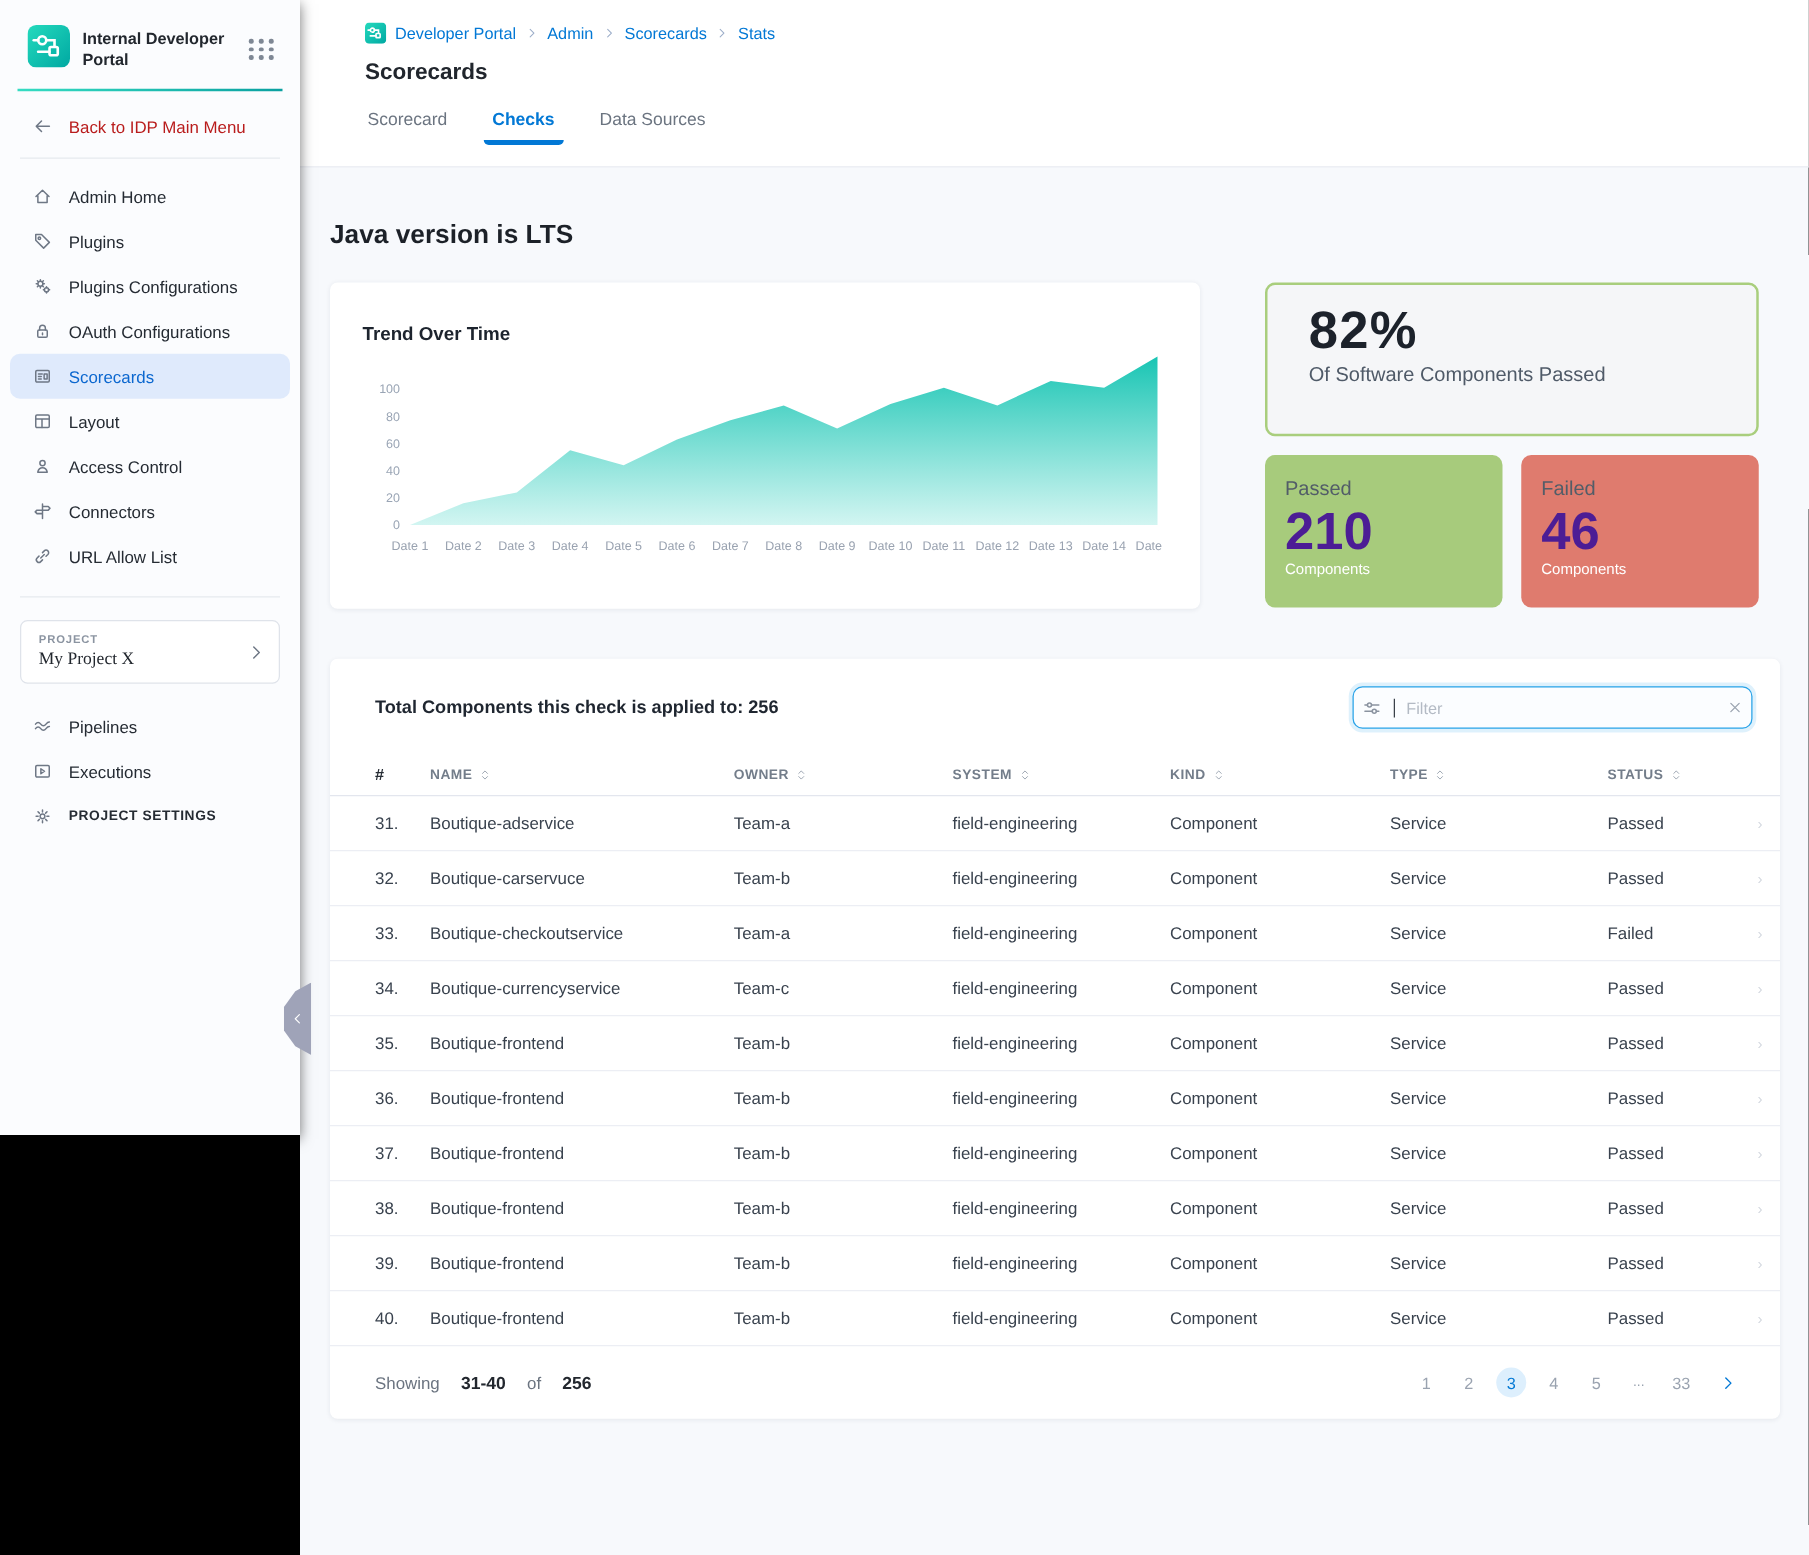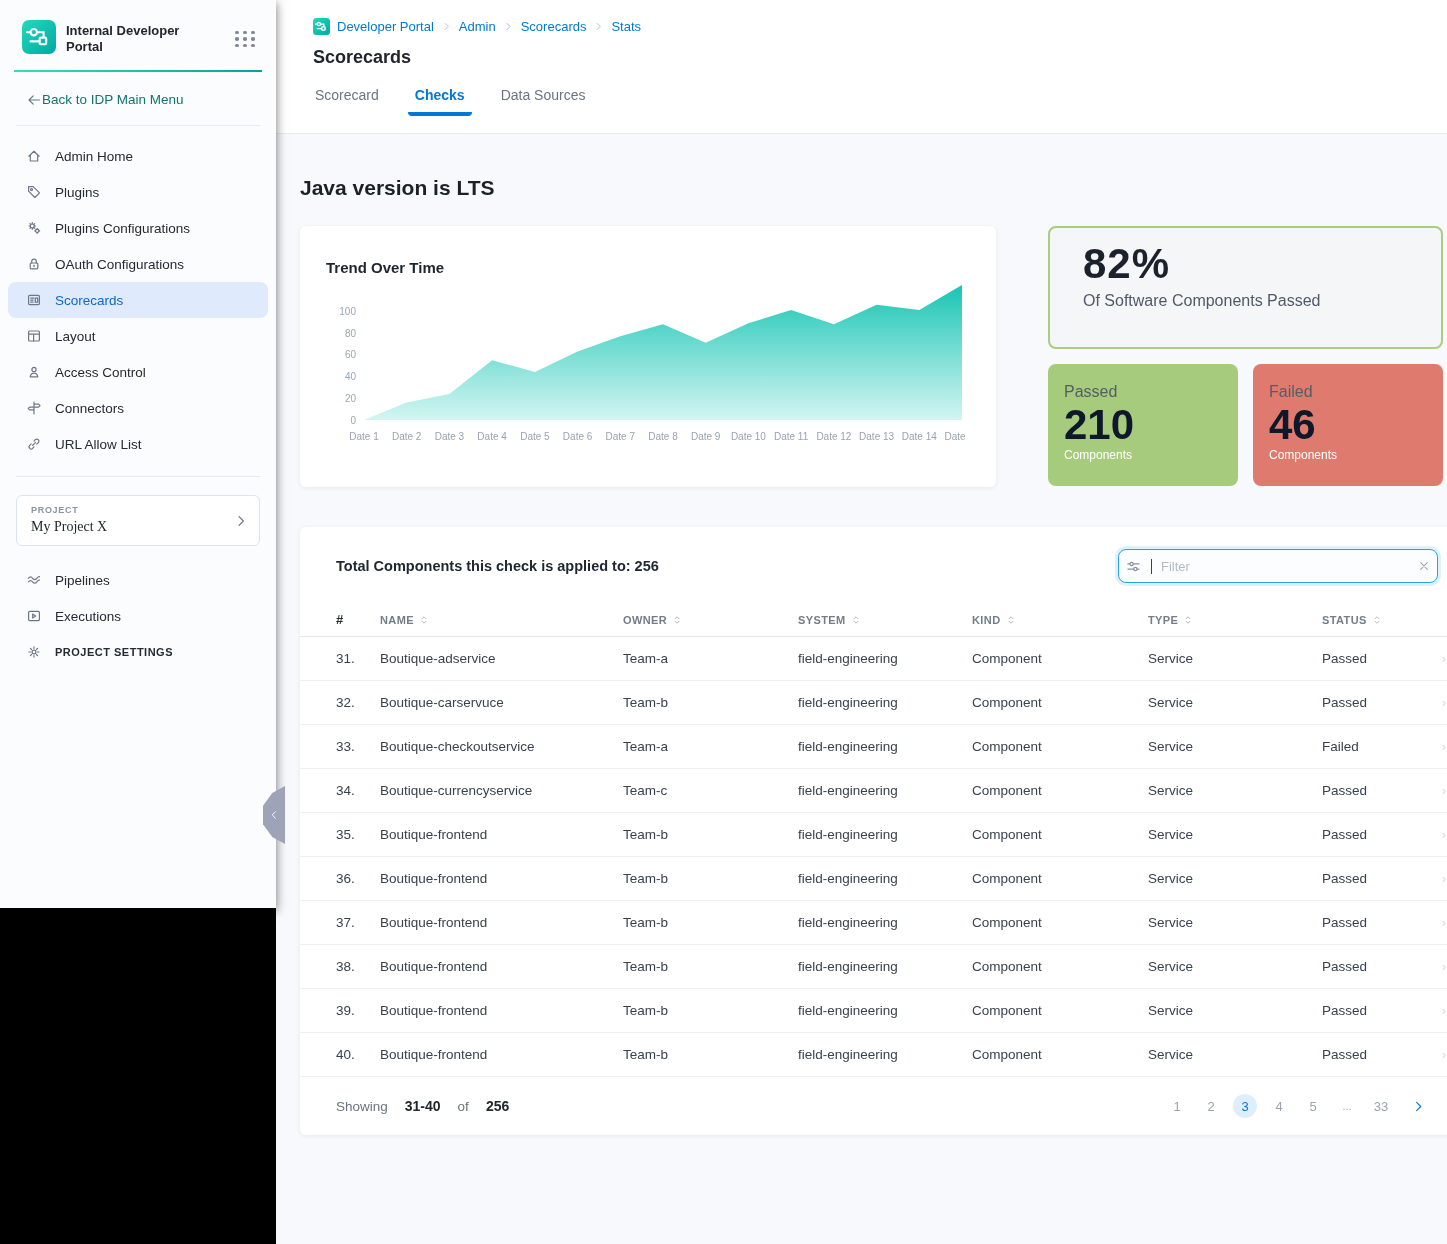--- a/index.html
+++ b/index.html
@@ -1,29 +1,29 @@
 <!DOCTYPE html>
 <html><head>
 <meta charset="utf-8">
 <style>
   * { box-sizing: border-box; margin: 0; padding: 0; }
   html,body { background:#000; }
   body { font-family: "Liberation Sans","DejaVu Sans",sans-serif; }
   .app { width:1447px; height:1244px; display:flex; overflow:hidden; position:relative; }
 
   
-  .leftcol { width:276px; flex-shrink:0; background:#000; position:relative; }
+  .leftcol { width:240px; flex-shrink:0; background:#000; position:relative; }
   .sidebar { height:908px; background:#fbfcfe; display:flex; flex-direction:column; position:relative; box-shadow:0 3px 10px rgba(0,0,0,.55); }
   .side-top { padding:14px 14px 0 14px; }
   .logo-row { display:flex; align-items:center; gap:10px; padding:6px 6px 12px 8px; }
   .logo-title { font-size:13px; font-weight:700; color:#22272e; line-height:1.25; width:128px; }
   .dots { display:grid; grid-template-columns:repeat(3,5px); gap:3px; margin-left:auto; cursor:pointer; }
   .dots i { width:3.5px; height:3.5px; border-radius:50%; background:#7e8794; }
   .teal-line { height:2px; margin:0 14px; background:linear-gradient(90deg,#35dcc2,#0aa0a0); }
-  .back-item { display:flex; padding:20px 24px 17px 26px; font-size:13.5px; color:#0f766e; cursor:pointer; }
+  .back-item { display:flex; align-items:center; gap:13px; padding:20px 24px 17px 26px; font-size:13.5px; color:#b91c1c; cursor:pointer; }
   .side-div { height:1px; background:#e6e9ee; margin:0 16px; }
   .nav { padding:12px 8px 0 8px; }
   .nav-item { display:flex; align-items:center; gap:13px; height:36px; padding:0 18px; border-radius:8px; font-size:13.5px; color:#252b33; cursor:pointer; }
   .nav-item.active { background:#dfeafc; color:#0b67cf; }
   .nav-item.caps span.lbl { font-size:11px; font-weight:700; letter-spacing:.5px; }
   .ic { width:16px; height:16px; color:#6e7785; flex-shrink:0; }
   .project-card { margin:18px 16px 0 16px; background:#fff; border:1px solid #dfe3ea; border-radius:6px; padding:9px 12px 10px 14px; position:relative; cursor:pointer; }
   .project-label { font-size:9px; font-weight:700; letter-spacing:.7px; color:#8b94a1; }
   .project-name { font-size:14px; color:#22272e; margin-top:4px;font-family:Liberation Serif, serif; }
   .project-card .chev { position:absolute; right:10px; top:50%; transform:translateY(-50%); }
@@ -33,21 +33,21 @@
   .user-row { display:flex; align-items:center; gap:14px; padding:14px 24px 22px 26px; }
   .avatar { width:30px; height:30px; border-radius:50%; border:1px solid #cfd4dc;
     background: radial-gradient(circle at 50% 36%, #ecd9c6 0 24%, #bb9f88 36%, #6b5a4f 52%, #30353f 66%, #20252e 100%); }
   .user-name { font-size:13.5px; color:#22272e; }
   .collapse-handle { position:absolute; right:-9px; top:786px; width:22px; height:58px; background:#9fa3b8;
     clip-path:polygon(100% 0,100% 100%,42% 88%,0 66%,0 34%,42% 12%); display:flex; align-items:center; justify-content:center; cursor:pointer; z-index:5; }
   .collapse-handle .ic { color:#fff; width:12px; height:12px; }
 
   
   .main { flex:1; background:#f7f9fc; display:flex; flex-direction:column; }
-  .header { background:#fff; height:134px; padding:18px 0 0 37px; border-bottom:1px solid #e7eaf1; flex-shrink:0; }
+  .header { background:#fff; height:134px; padding:18px 0 0 52px; border-bottom:1px solid #e7eaf1; flex-shrink:0; }
   .breadcrumb { display:flex; align-items:center; gap:7px; font-size:13px; }
   .crumb { color:#0278d5; cursor:pointer; }
   .crumb-sep .ic { width:11px; height:11px; color:#9badc9; display:block; }
   .page-title { font-size:18px; font-weight:700; color:#21262d; margin-top:12px; }
   .tabs { display:flex; gap:36px; margin-top:19px; padding-left:2px; }
   .tab { font-size:14px; color:#6b7480; padding-bottom:13px; position:relative; cursor:pointer; }
   .tab.active { color:#0278d5; font-weight:700; }
   .tab.active::after { content:""; position:absolute; left:-7px; right:-7px; bottom:0; height:4px; background:#0278d5; border-radius:0 0 7px 7px; }
 
   .content { padding:0 0 0 24px; flex:1; }
@@ -60,21 +60,21 @@
 
   .stats-col { width:395px; margin-left:52px; }
   .pct-card { height:123px; background:#f5f6f8; border:2px solid #a9ce7d; border-radius:8px; padding:12px 0 0 33px; }
   .pct-value { font-size:42px; font-weight:700; color:#1c222b; letter-spacing:1px; }
   .pct-caption { font-size:16px; color:#4f5a68; margin-top:4px; }
   .pf-row { display:flex; gap:15px; margin-top:15px; }
   .pf-card { width:190px; height:122px; border-radius:8px; padding:19px 0 0 16px; }
   .pf-card.passed { background:#a7cb7c; }
   .pf-card.failed { background:#df7b6e; }
   .pf-label { font-size:16px; color:#525d68; }
-  .pf-value { font-size:42px; font-weight:700; color:#0f172a; line-height:1.12; }
+  .pf-value { font-size:42px; font-weight:700; color:#4c1d95; line-height:1.12; }
   .pf-caption { font-size:12px; color:#ffffff; }
 
   
   .table-card { width:1160px; background:#fff; border-radius:6px; box-shadow:0 1px 4px rgba(30,40,60,.08); margin-top:40px; padding-top:22px; }
   .table-head-row { display:flex; justify-content:space-between; align-items:center; padding:0 22px 0 36px; }
   .table-title { font-size:14.5px; font-weight:700; color:#1f2630; }
   .filter-box { width:320px; height:34px; border:1.5px solid #27a2e8; border-radius:8px; background:#fbfdff;
     box-shadow:0 0 0 3px rgba(2,146,228,.13); display:flex; align-items:center; gap:9px; padding:0 6px; }
   .filter-box .ic { width:17px; height:17px; color:#8a93a0; }
   .caret { width:1px; height:15px; background:#3a4149; }

